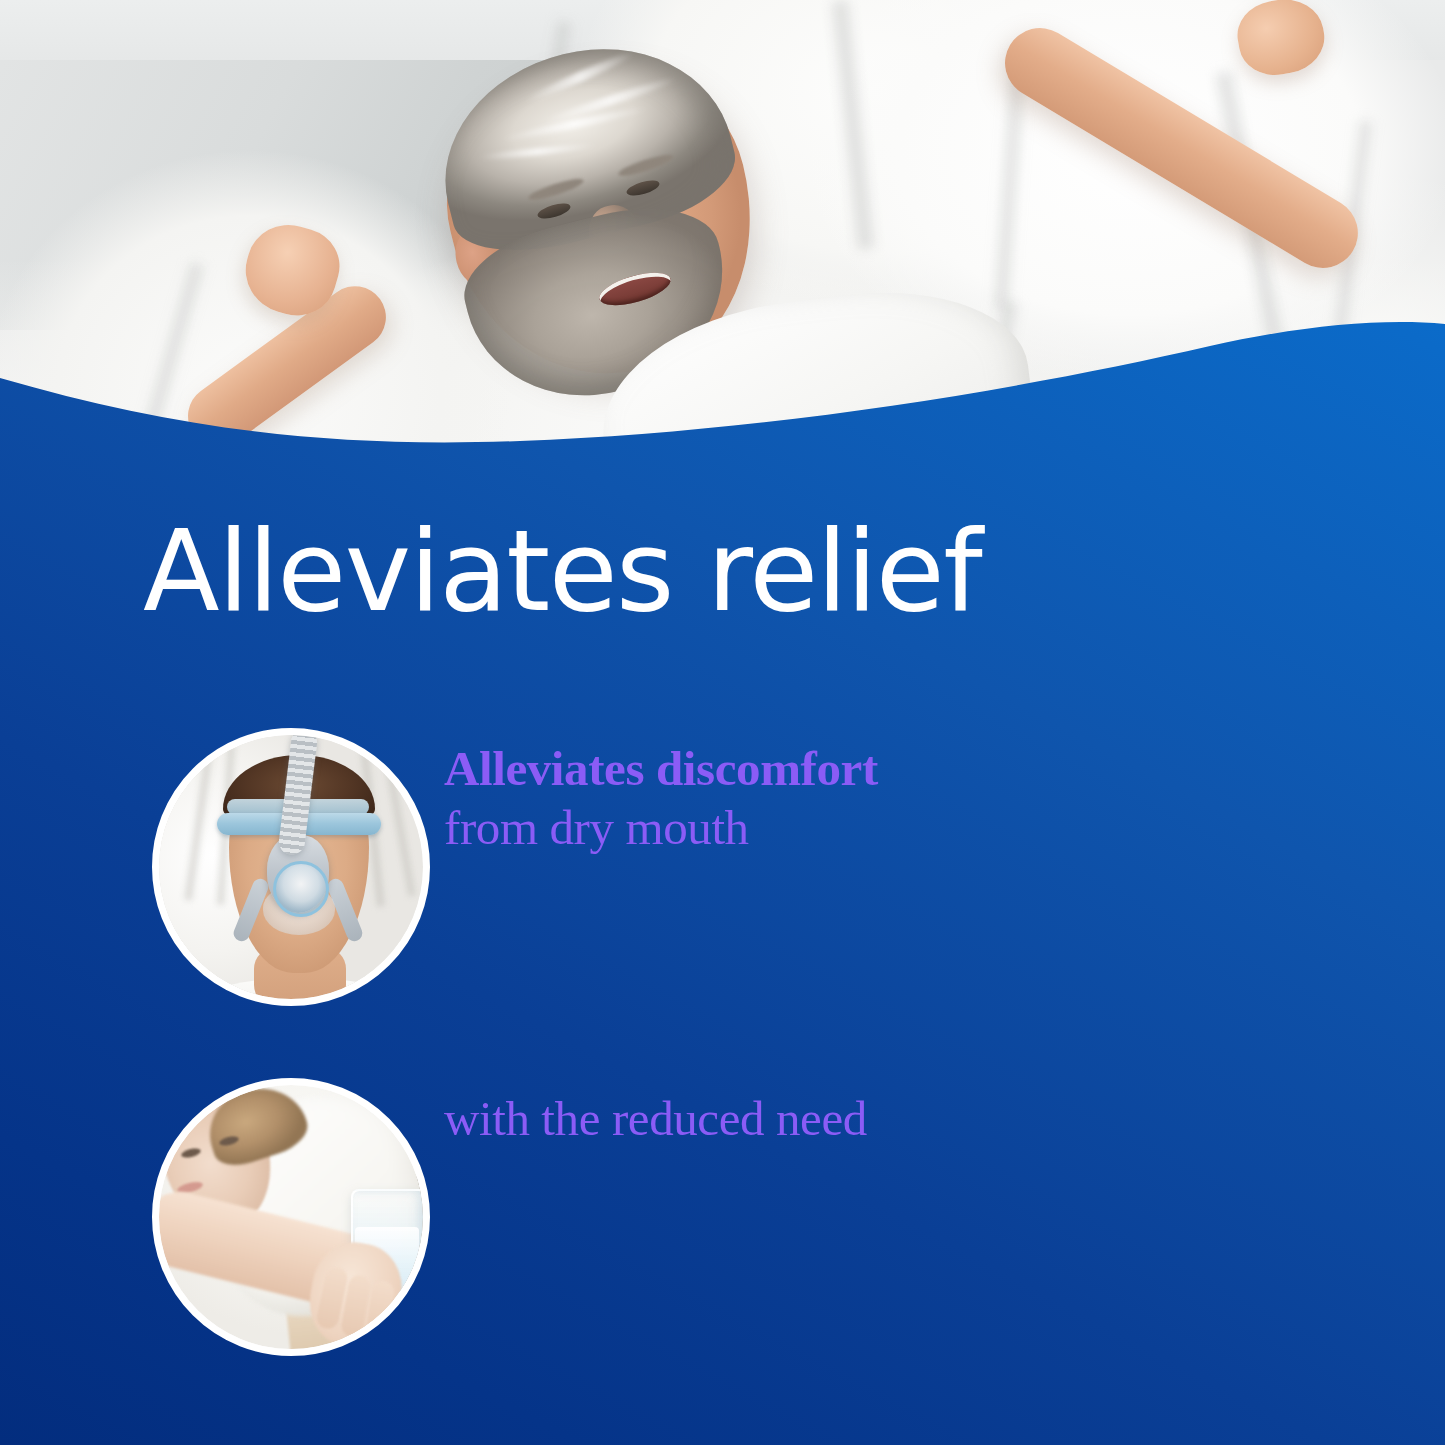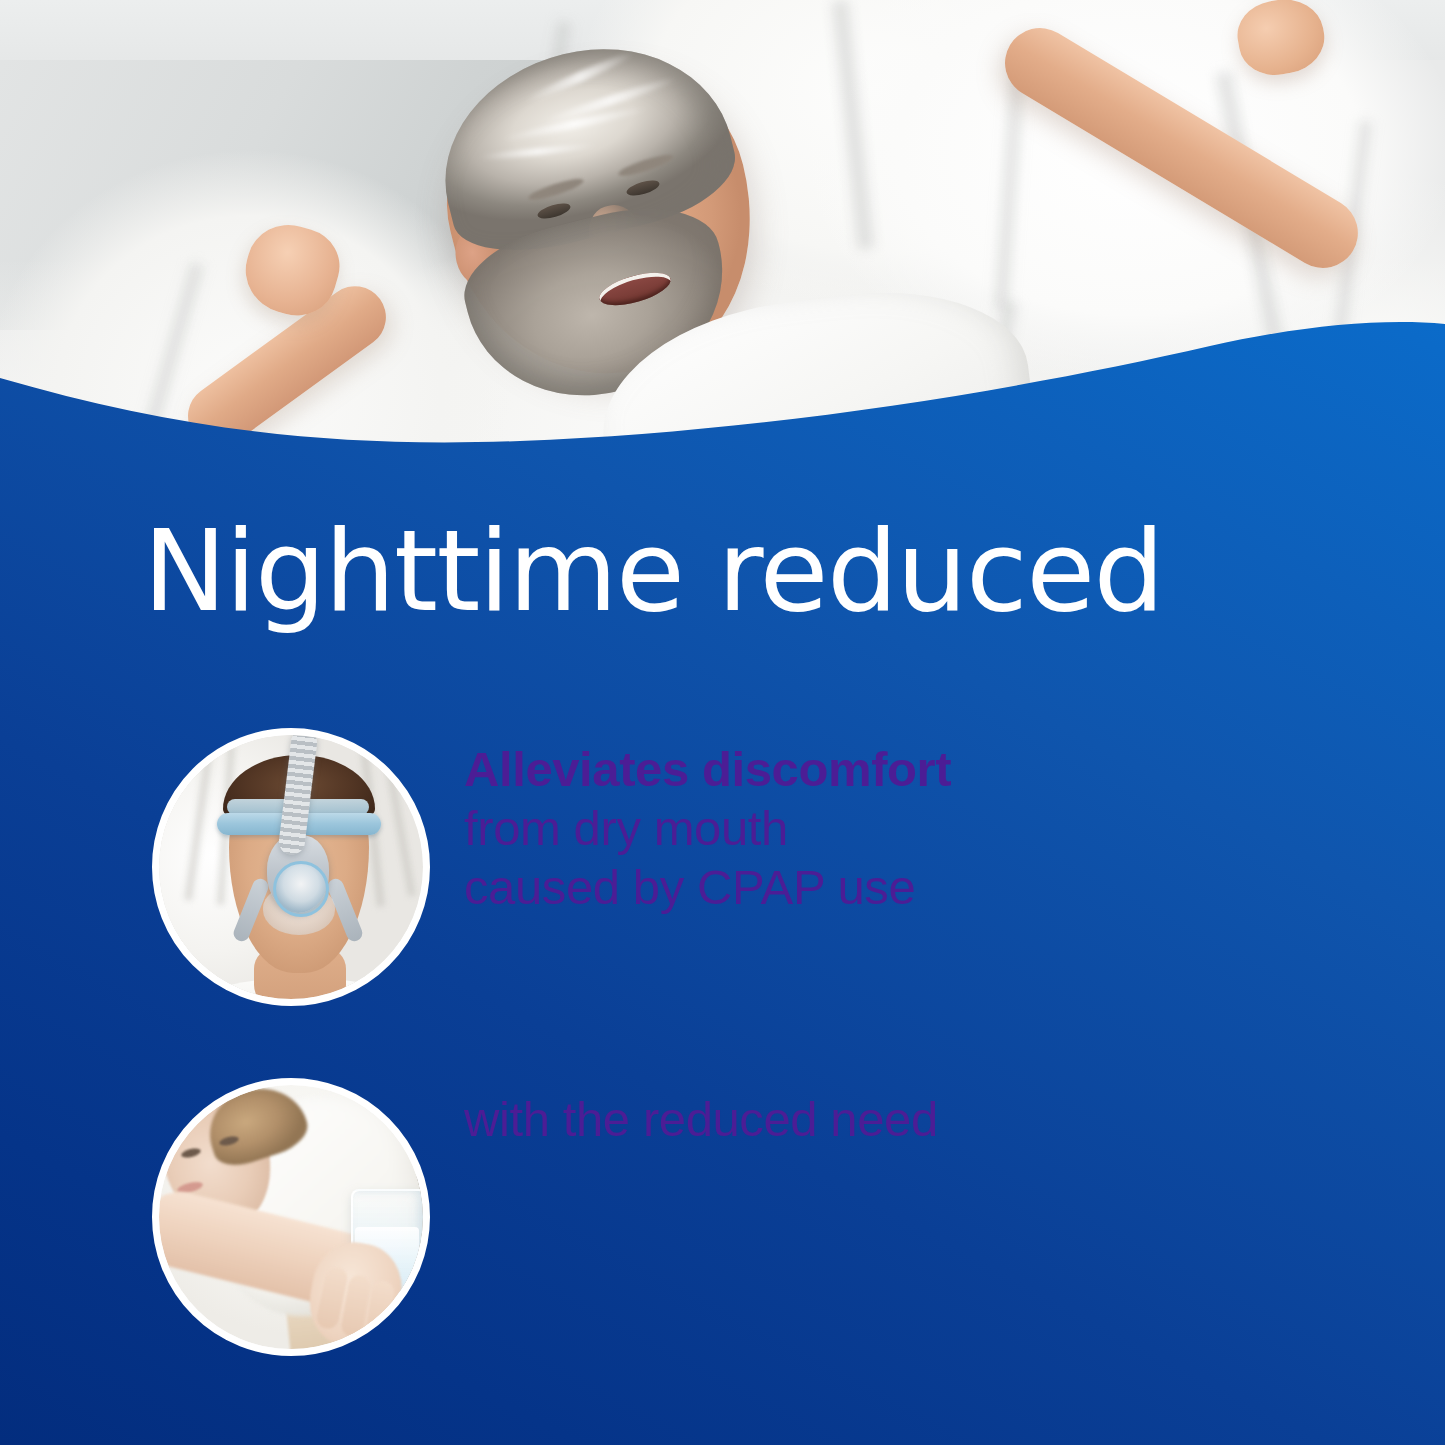--- a/index.html
+++ b/index.html
@@ -477,24 +477,24 @@
     width: 34px; height: 120px;
     border-radius: 6px;
     background: linear-gradient(180deg, #6f6253 0%, #54493c 100%);
     opacity: .75;
     filter: blur(2.4px);
     transform: rotate(-4deg);
   }
 
   
   .benefit-text {
-    margin-left: 34px;
-    color: #4c1d95;
+    margin-left: 14px;
+    color: #8b5cf6;
     padding-top: 12px;
-    font-family: Liberation Sans, sans-serif;
+    font-family: Liberation Serif, serif;
   }
   .benefit-head {
     display: block;
     font-size: 49px;
     font-weight: 700;
     line-height: 1.2;
     letter-spacing: -0.4px;
     white-space: nowrap;
   }
   .benefit-line {
@@ -542,21 +542,21 @@
     <div class="eye eye-l"></div>
     <div class="eye eye-r"></div>
     <div class="nose"></div>
     <div class="beard"></div>
     <div class="mouth"></div>
     <div class="sleeve"></div>
   </div>
 
   <div class="blue-panel"></div>
 
-  <div class="headline">Nighttime reduced</div>
+  <div class="headline">Alleviates relief</div>
 
   <div class="benefit benefit-1">
     <div class="thumb">
       <div class="thumb-inner">
         <div class="cpap-bg"></div>
         <div class="cpap-pillow-fold cpf1"></div>
         <div class="cpap-pillow-fold cpf2"></div>
         <div class="cpap-pillow-fold cpf3"></div>
         <div class="cpap-pillow-fold cpf4"></div>
         <div class="cpap-shirt"></div>
@@ -569,21 +569,20 @@
         <div class="cpap-strap"></div>
         <div class="cpap-cushion"></div>
         <div class="cpap-mask"></div>
         <div class="cpap-mask-ring"></div>
         <div class="cpap-hose"></div>
       </div>
     </div>
     <div class="benefit-text">
       <span class="benefit-head">Alleviates discomfort</span>
       <span class="benefit-line">from dry mouth</span>
-      <span class="benefit-line">caused by CPAP use</span>
     </div>
   </div>
 
   <div class="benefit benefit-2">
     <div class="thumb">
       <div class="thumb-inner">
         <div class="water-bg"></div>
         <div class="w-nightstand"></div>
         <div class="w-dark"></div>
         <div class="w-pillow"></div>

